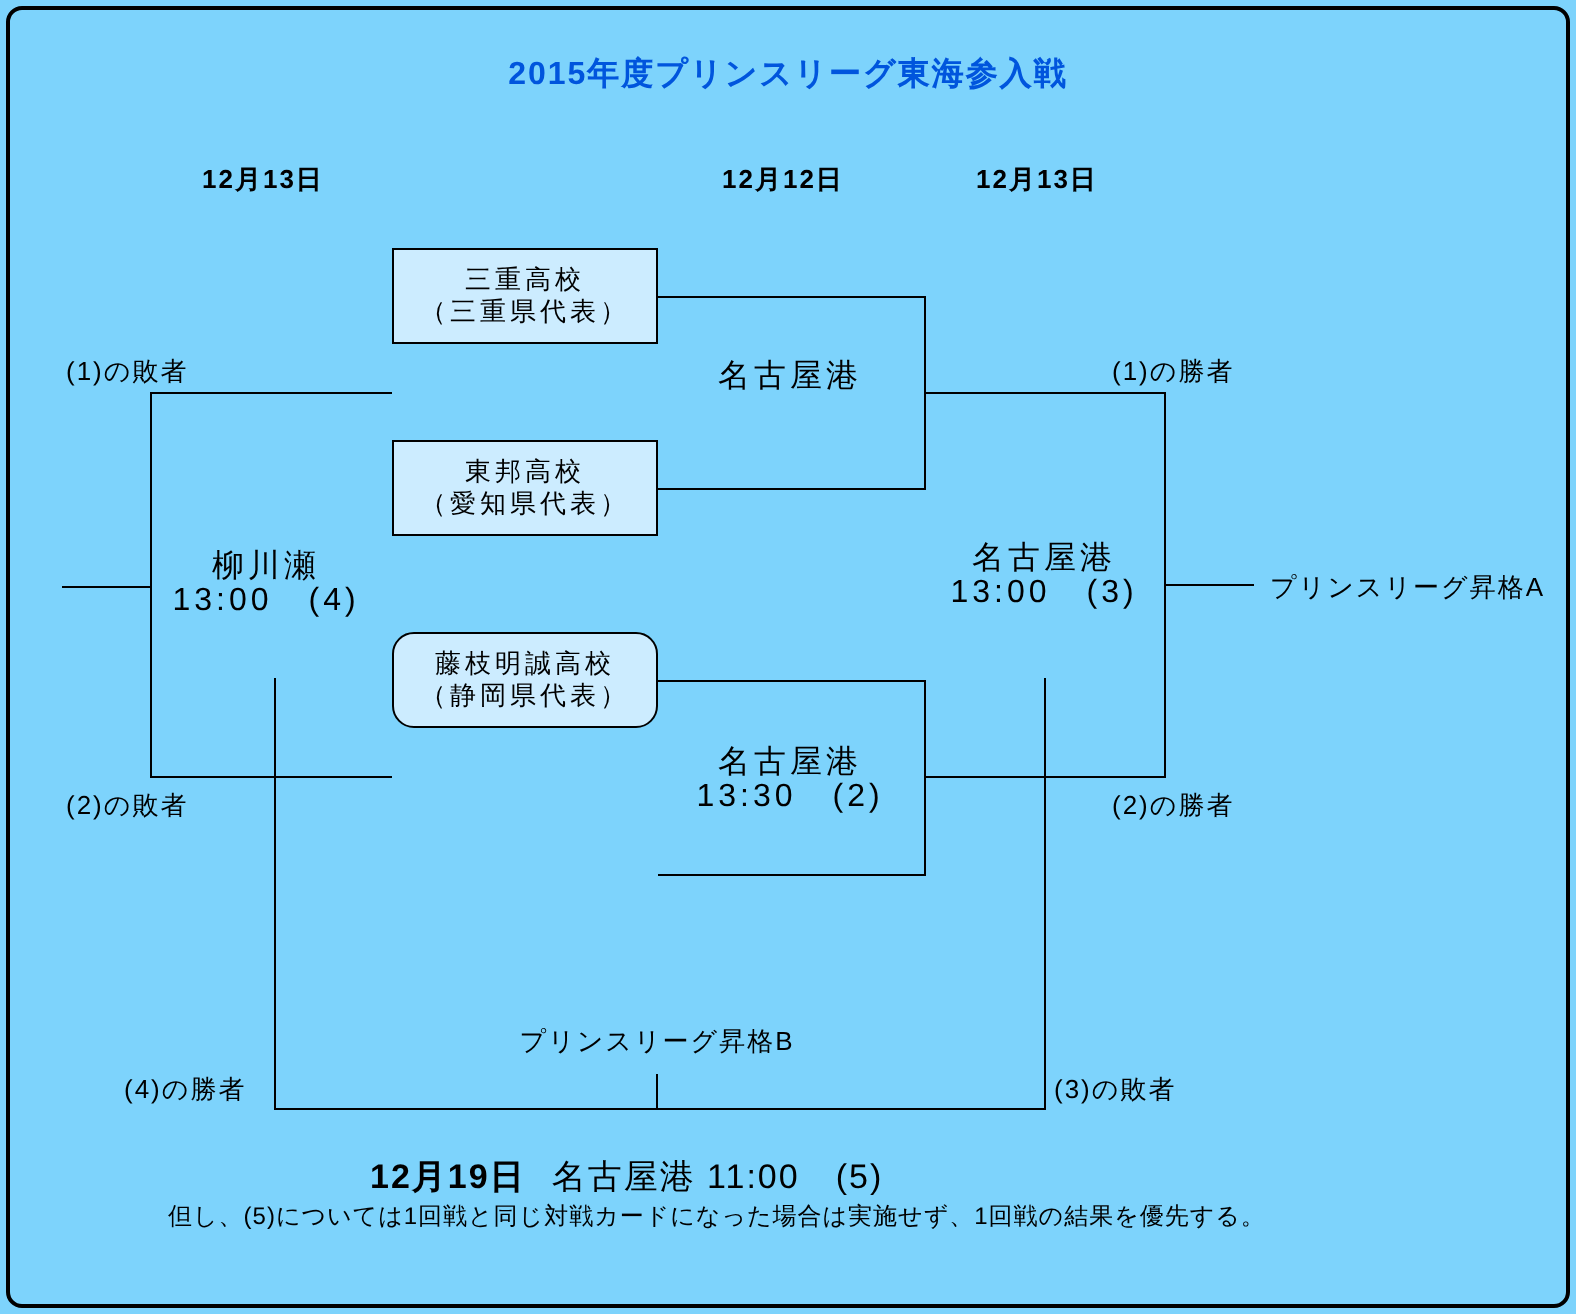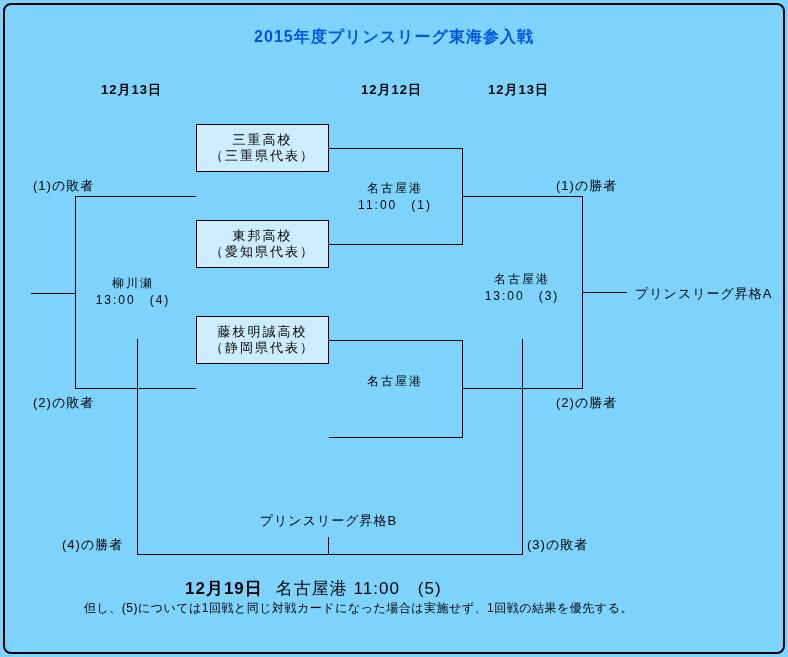--- a/index.html
+++ b/index.html
@@ -23,21 +23,21 @@
     position:absolute; left:196px; width:133px; height:48px; box-sizing:border-box;
     background:#CCECFF; border:1px solid #000;
     display:flex; flex-direction:column; align-items:center; justify-content:center;
     font-size:13px; letter-spacing:2px; line-height:16px; text-align:right;
   }
   .hl { position:absolute; height:1px; background:#000; }
   .vl { position:absolute; width:1px;  background:#000; }
   .lbl { position:absolute; font-size:13px; letter-spacing:1px; white-space:nowrap; }
   .match {
     position:absolute; width:130px; text-align:center;
-    font-size:12px; letter-spacing:2px; line-height:17px; white-space:nowrap;
+    font-size:16px; letter-spacing:2px; line-height:17px; white-space:nowrap;
   }
   .promo-b { position:absolute; left:240px; top:512px; width:177px; text-align:center;
              font-size:13px; letter-spacing:1px; }
   .footer-m5 { position:absolute; left:185px; top:577px; font-size:17px;
                letter-spacing:1px; white-space:nowrap; }
   .footer-m5 .d { font-weight:bold; }
   .footer-note { position:absolute; left:84px; top:600px; font-size:12px;
                  letter-spacing:0.5px; white-space:nowrap; }
 </style>
 </head>
@@ -53,21 +53,21 @@
   <div class="date-header" style="left:488px; top:81px;">12月13日</div>
 
   <div class="team-box" style="top:124px;">
     <div>三重高校</div>
     <div>（三重県代表）</div>
   </div>
   <div class="team-box" style="top:220px;">
     <div>東邦高校</div>
     <div>（愛知県代表）</div>
   </div>
-  <div class="team-box" style="top:316px;">
+  <div class="team-box" style="top:316px;border-radius:11px;">
     <div>藤枝明誠高校</div>
     <div>（静岡県代表）</div>
   </div>
 
   <div class="hl" style="left:329px; top:148px; width:133px;"></div>
   <div class="hl" style="left:329px; top:244px; width:133px;"></div>
   <div class="vl" style="left:462px; top:148px; height:97px;"></div>
   <div class="hl" style="left:462px; top:196px; width:120px;"></div>
 
   <div class="hl" style="left:329px; top:340px; width:133px;"></div>
@@ -92,24 +92,24 @@
   <div class="lbl" style="left:33px;  top:394px;">(2)の敗者</div>
   <div class="lbl" style="left:556px; top:177px;">(1)の勝者</div>
   <div class="lbl" style="left:556px; top:394px;">(2)の勝者</div>
   <div class="lbl" style="left:62px;  top:536px;">(4)の勝者</div>
   <div class="lbl" style="left:527px; top:536px;">(3)の敗者</div>
   <div class="lbl" style="left:635px; top:285px;">プリンスリーグ昇格A</div>
   <div class="promo-b">プリンスリーグ昇格B</div>
 
   <div class="match" style="left:330px; top:180px;">
     <div>名古屋港</div>
-    <div>11:00　(1)</div>
   </div>
   <div class="match" style="left:330px; top:373px;">
     <div>名古屋港</div>
+    <div>13:30　(2)</div>
   </div>
   <div class="match" style="left:457px; top:271px;">
     <div>名古屋港</div>
     <div>13:00　(3)</div>
   </div>
   <div class="match" style="left:68px; top:275px;">
     <div>柳川瀬</div>
     <div>13:00　(4)</div>
   </div>
 

